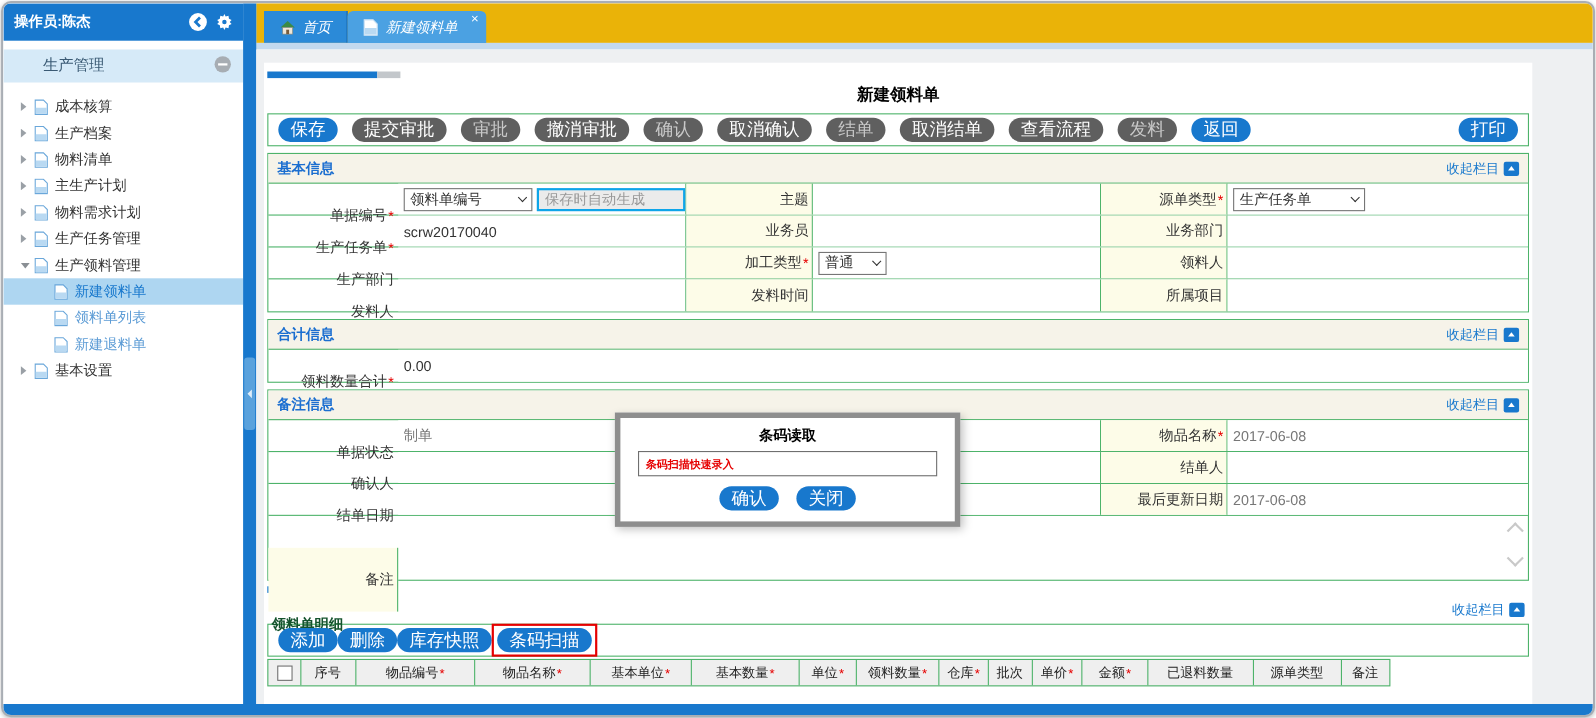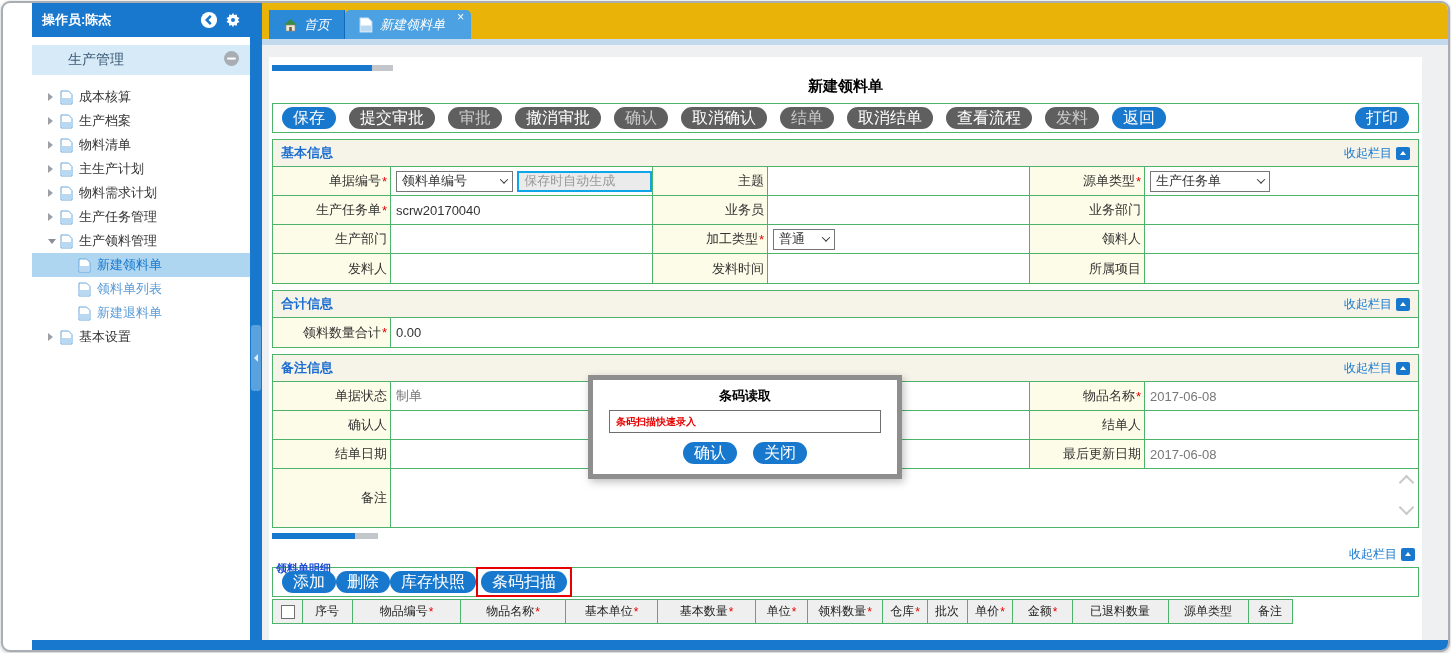--- a/index.html
+++ b/index.html
@@ -1,17 +1,17 @@
 <!DOCTYPE html>
 <html><head>
 <meta charset="utf-8">
 <style>
   * { margin:0; padding:0; box-sizing:border-box; }
   html,body { width:1451px; height:653px; background:#fff; font-family:"Liberation Sans","DejaVu Sans",sans-serif; font-size:12px; color:#333; }
-  .frame { position:absolute; left:1px; top:1px; width:1449px; height:651px; border:2px solid #a9aeb4; border-radius:9px; overflow:hidden; background:#fff; box-shadow:0 1px 4px rgba(0,0,0,.25); display:flex; flex-direction:column;padding-left:29px; }
+  .frame { position:absolute; left:1px; top:1px; width:1449px; height:651px; border:2px solid #a9aeb4; border-radius:9px; overflow:hidden; background:#fff; box-shadow:0 1px 4px rgba(0,0,0,.25); display:flex; flex-direction:column; }
   .app { flex:1; display:flex; min-height:0; }
   .footer-bar { height:10px; background:#1878cd; }
 
   
   .sidebar { width:218px; background:#fff; display:flex; flex-direction:column; overflow:hidden; }
   .sb-head { height:34px; background:#1878cd; display:flex; align-items:center; padding:0 8px 0 10px; }
   .sb-head .op { color:#fff; font-weight:bold; font-size:13px; flex:1; }
   .sb-head .ico { width:18px; height:18px; margin-left:6px; cursor:pointer; }
   .sb-sec { height:30px; background:#d6eaf8; margin-top:8px; display:flex; align-items:center; padding:0 10px 0 36px; }
   .sb-sec .t { font-weight:normal; font-size:14px; color:#3a5a74; flex:1; }
@@ -65,38 +65,38 @@
   .collapse { display:flex; align-items:center; gap:4px; cursor:pointer; }
   .collapse .ct { color:#1878cd; font-size:12px; }
   .cicon { width:14px; height:13px; background:#1878cd; border-radius:2px; display:flex; align-items:center; justify-content:center; }
   .cicon .tri-u { width:0; height:0; border-bottom:4px solid #fff; border-left:3.5px solid transparent; border-right:3.5px solid transparent; }
 
   .frow { display:flex; height:29px; border-bottom:1px solid #4db36a; }
   .frow:last-child { border-bottom:none; }
   .fl { background:#fdfce8; border-right:1px solid #4db36a; display:flex; align-items:center; justify-content:flex-end; padding-right:3px; font-size:13px; color:#333; }
   .ff { display:flex; align-items:center; padding-left:5px; border-right:1px solid #4db36a; background:#fff; font-size:13px; }
   .ff:last-child { border-right:none; }
-  .w1 { width:118px; } .w3 { width:115px; } .w5 { width:115px; }
+  .w1 { width:118px;margin-top:29px; } .w3 { width:115px; } .w5 { width:115px; }
   .f1 { width:262px; } .f2 { width:262px; } .f3 { flex:1; }
   .fwide { width:639px; } .ffl { flex:1; }
   .req { color:#e60000; margin-left:1px; }
   .gval { color:#777; }
 
   .selbox { height:21px; border:1px solid #767676; background:#fff; display:flex; align-items:center; padding:0 5px; gap:8px; cursor:pointer; font-size:13px; }
   .chev { width:6px; height:6px; border-right:1.6px solid #333; border-bottom:1.6px solid #333; transform:rotate(45deg) translate(-1px,-1px); margin-left:auto; }
   .dis-input { height:21px; width:140px; border:2px solid #0ea5e9; background:#ebebeb; color:#999; display:flex; align-items:center; padding:0 5px; margin-left:4px; font-size:13px; }
 
   .remarks { height:58px; align-items:flex-start; position:relative; }
   .remarks .fl { height:100%; }
   .scrolls { position:absolute; right:6px; top:8px; display:flex; flex-direction:column; gap:14px; }
   .chv { width:11px; height:11px; border-left:2.5px solid #c9c9c9; border-top:2.5px solid #c9c9c9; cursor:pointer; }
   .chv.up { transform:rotate(45deg); } .chv.dn { transform:rotate(225deg); }
 
   .dhead { margin-top:4px; height:22px; display:flex; align-items:center; padding:0 4px; }
-  .dhead .st { color:#1d4ed8; font-weight:bold; font-size:11px; flex:1;margin-top:28px; }
+  .dhead .st { color:#14532d; font-weight:bold; font-size:13px; flex:1;margin-top:28px; }
   .dtbar { margin-top:2px; height:30px; display:flex; align-items:center; padding:0 9px; }
   .redbox { border:2px solid #e60000; padding:2px 3px; display:flex; }
 
   .thead { margin-top:2px; display:flex; border:1px solid #4db36a; width:1021px; height:25px; background:#efefef; }
   .th { border-right:1px solid #4db36a; display:flex; align-items:center; justify-content:center; font-size:12px; color:#222; }
   .th:last-child { border-right:none; }
   .cb { width:14px; height:14px; background:#fff; border:1.5px solid #6f6f6f; cursor:pointer; }
 
   
   .modal { position:absolute; left:326px; top:330px; width:314px; height:104px; background:#fff; border:5px solid #8e8e8e; box-shadow:2px 3px 8px rgba(0,0,0,.25); }

